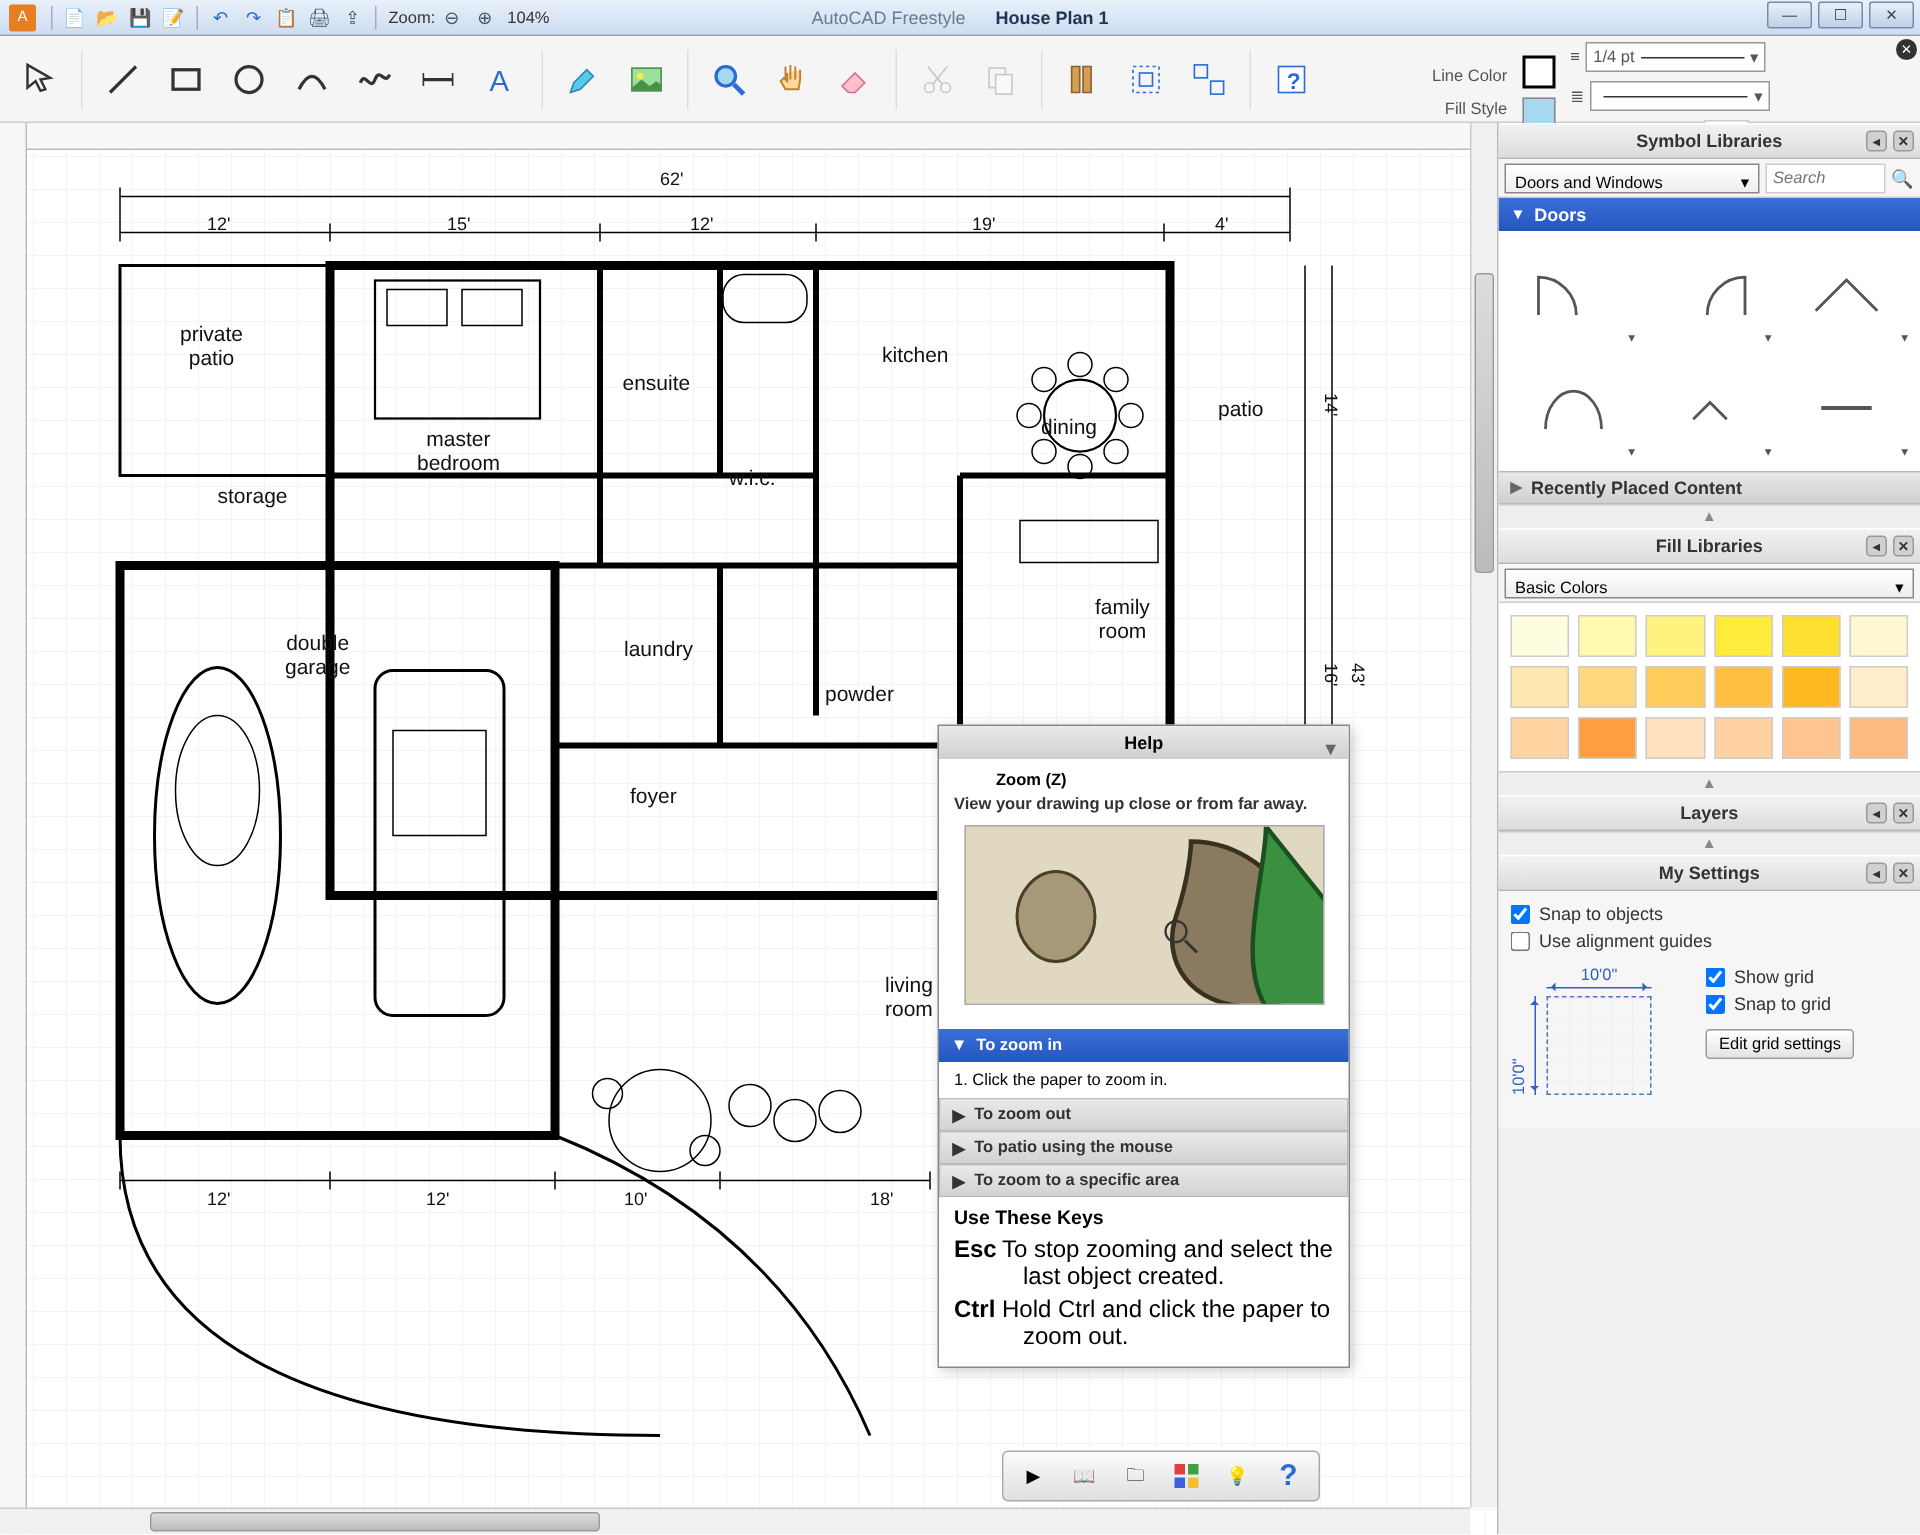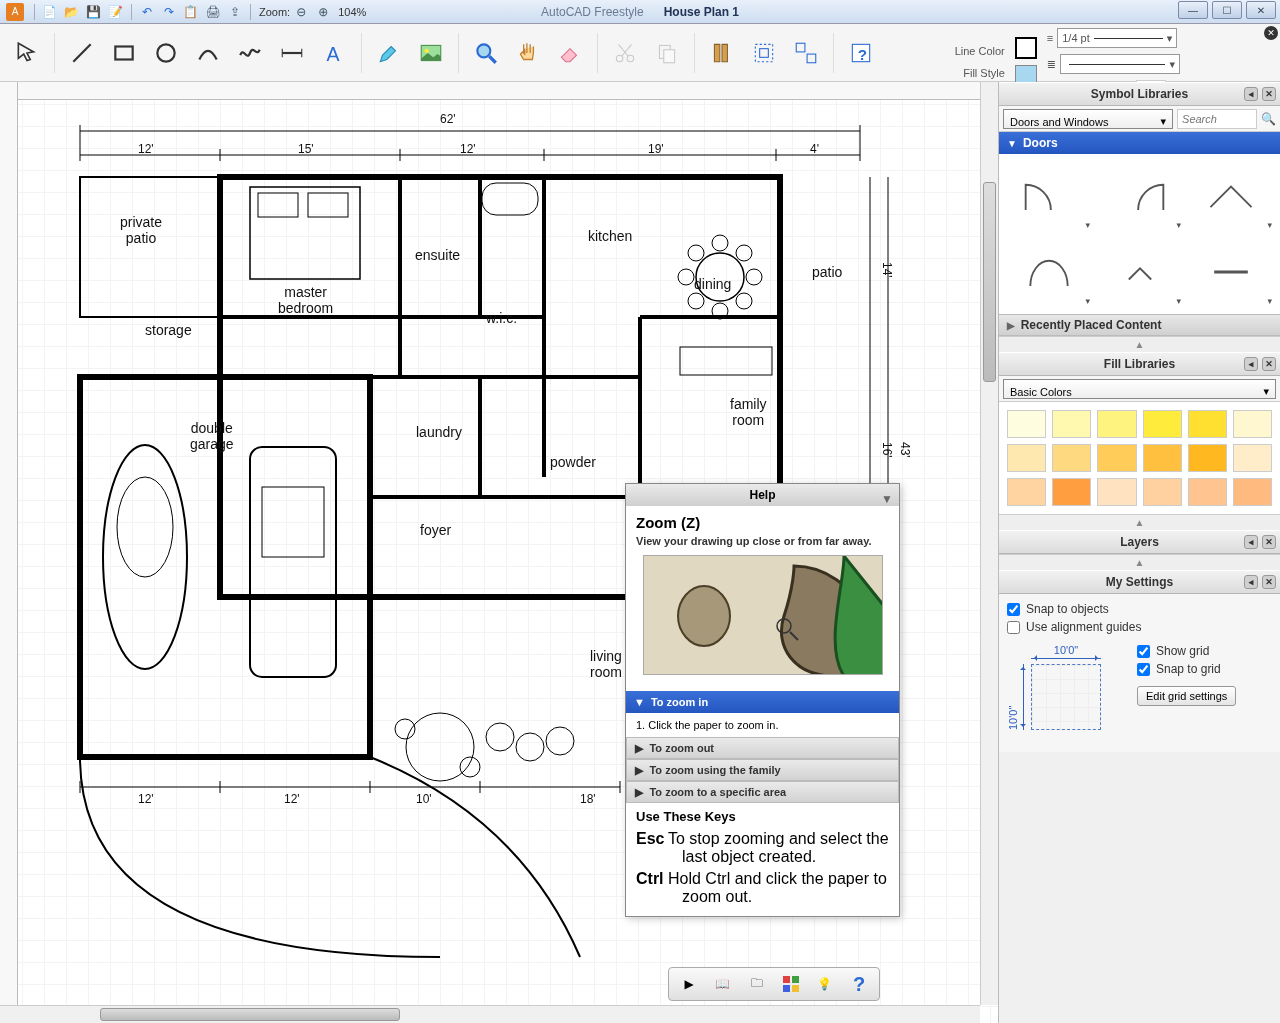--- a/index.html
+++ b/index.html
@@ -81,21 +81,21 @@
 .grid-dim-vl::before{top:0;border-bottom-color:#3060c0;}
 .grid-dim-vl::after{bottom:0;border-top-color:#3060c0;}
 .grid-opts label { font-size:12px;}
 .grid-opts button { margin-top:6px; font-size:11px; padding:3px 8px; background:linear-gradient(#fff,#e4e4e4); border:1px solid #999; border-radius:3px; cursor:pointer;}
 
 
 .help-popup { position:absolute; left:625px; top:483px; width:275px; background:#fff; border:1px solid #888; box-shadow:2px 2px 8px rgba(0,0,0,.2); font-size:12px;}
 .help-popup .hp-title { height:22px; background:linear-gradient(#eaeaea,#cfcfcf); text-align:center; line-height:22px; font-weight:bold; position:relative;}
 .help-popup .hp-title .dd { position:absolute; right:6px; top:4px; color:#666; cursor:pointer;}
 .help-popup .hp-body { padding:8px 10px; }
-.help-popup h3 { font-size:15px; font-weight:bold; margin-bottom:4px;}
+.help-popup h3 { font-size:11px; font-weight:bold; margin-bottom:4px;margin-left:28px;}
 .help-popup .subtitle { font-size:11px; font-weight:bold; color:#333; margin-bottom:8px;}
 .help-popup .preview { width:240px; height:120px; border:1px solid #aaa; margin:0 auto 8px; background:#d4cdb8; position:relative; overflow:hidden;}
 .help-popup .step-hdr { height:22px; background:linear-gradient(#3a6fd8,#2456c0); color:#fff; font-weight:bold; font-size:11px; padding:0 8px; display:flex; align-items:center;}
 .help-popup .step-hdr.gray { background:linear-gradient(#eaeaea,#d2d2d2); color:#333; border:1px solid #bbb;}
 .help-popup .step-txt { padding:6px 10px; font-size:11px;}
 .help-popup h4 { font-size:13px; font-weight:bold; margin:6px 0 4px 10px;}
 .help-popup .key-row { display:flex; padding:2px 10px 2px 24px; font-size:16px; gap:6px; text-indent:-14px;}
 .help-popup .key-row b { font-weight:bold; min-width:26px; display:inline-block;}
 
 
@@ -596,21 +596,21 @@
       <span style="margin-right:6px;">▼</span>
       <span>To zoom in</span>
     </div>
   <div class="step-txt">1. Click the paper to zoom in.</div>
   <div class="step-hdr gray">
       <span style="margin-right:6px;">▶</span>
       <span>To zoom out</span>
     </div>
   <div class="step-hdr gray">
       <span style="margin-right:6px;">▶</span>
-      <span>To zoom using the family</span>
+      <span>To patio using the mouse</span>
     </div>
   <div class="step-hdr gray">
       <span style="margin-right:6px;">▶</span>
       <span>To zoom to a specific area</span>
     </div>
   <h4>Use These Keys</h4>
   <div class="key-row">
       <b>Esc</b>
       <span>To stop zooming and select the last object created.</span>
     </div>

